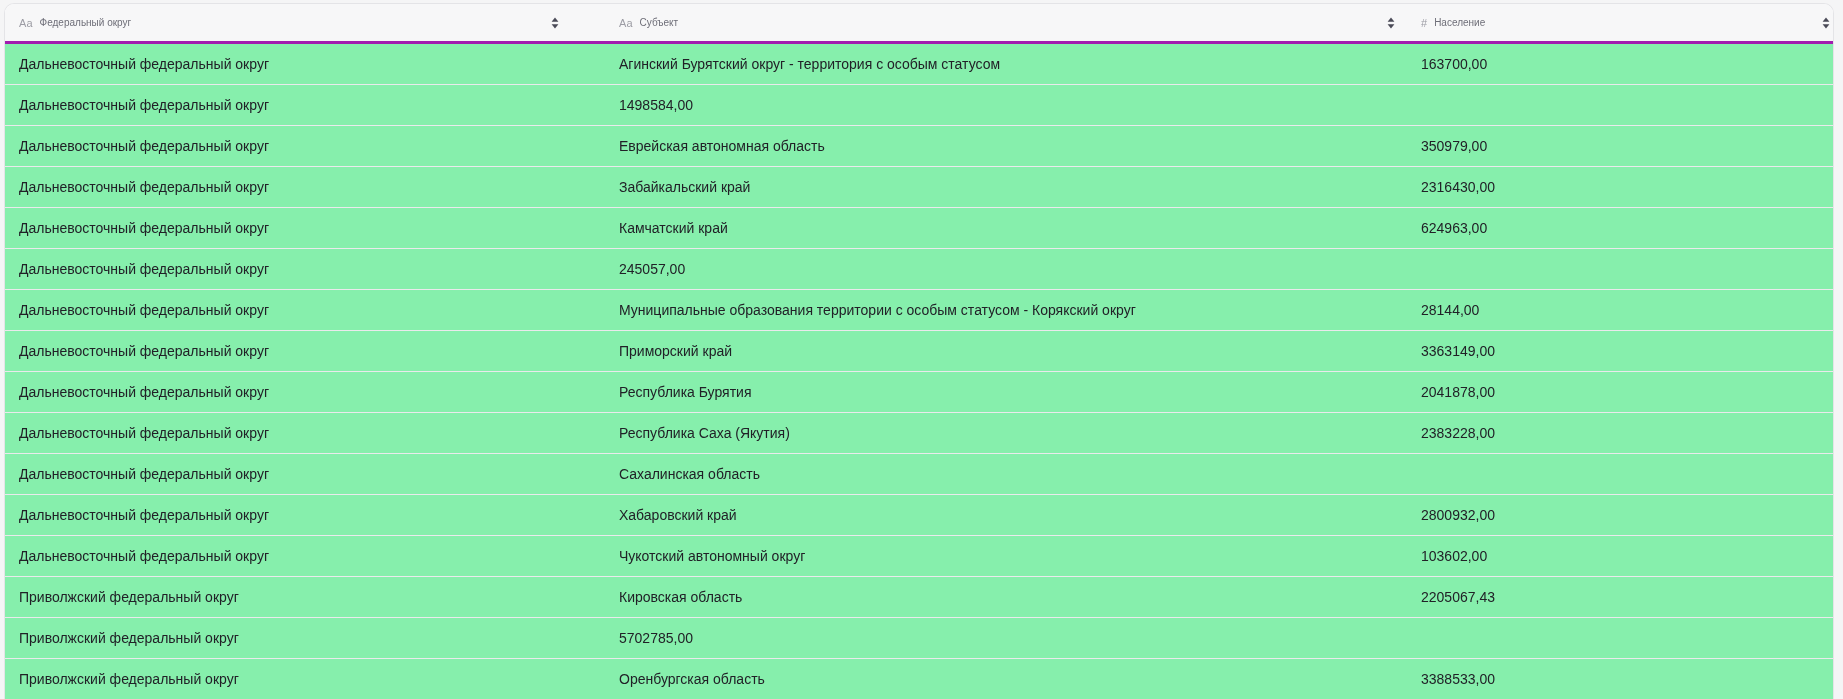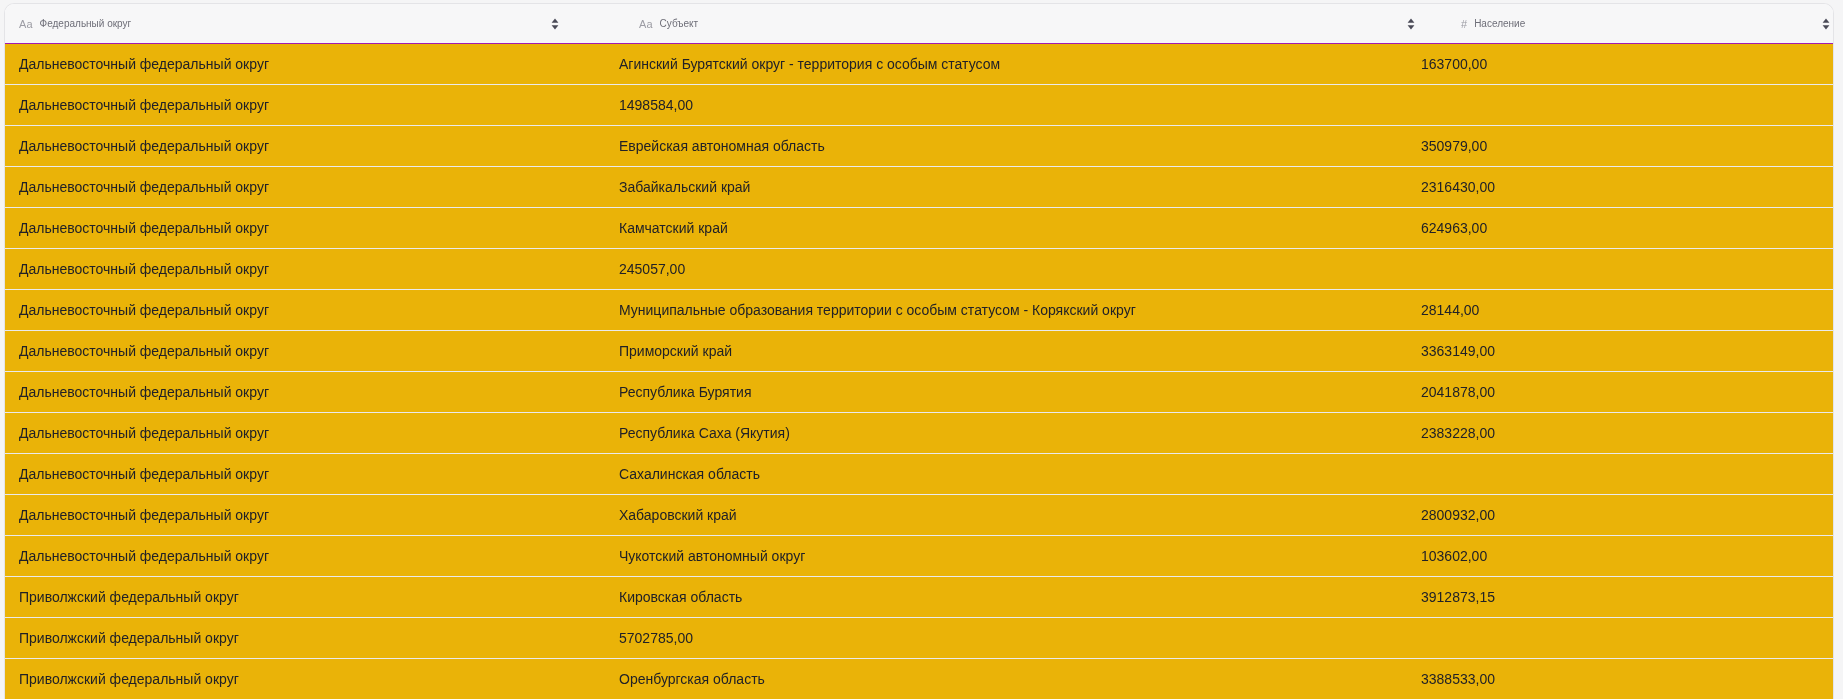--- a/index.html
+++ b/index.html
@@ -22,23 +22,22 @@
     border: 1px solid #e4e4e7;
     border-bottom: none;
     border-radius: 10px 10px 0 0;
     overflow: hidden;
   }
   .grid-header {
     display: grid;
     grid-template-columns: 600px 802px 1fr;
     height: 40px;
     background: #f7f7f8;
-    border-bottom: 1px solid #a21caf;
+    border-bottom: 3px solid #a21caf;
     box-sizing: border-box;
-    gap: 20px;
   }
   .hcell {
     display: flex;
     align-items: center;
     padding-left: 14px;
     min-width: 0;
     cursor: pointer;
   }
   .htype {
     font-size: 11px;
@@ -62,21 +61,21 @@
   .sort-btn.c1 { margin-right: 46px; }
   .sort-btn.c2 { margin-right: 12px; }
   .sort-btn.c3 { margin-right: 3px; }
   .grid-body .row {
     display: grid;
     grid-template-columns: 600px 802px 1fr;
     height: 41px;
     box-sizing: border-box;
     border-bottom: 1px solid #eaeaec;
     align-items: center;
-    background: #eab308;
+    background: #86efac;
   }
   .cell {
     padding-left: 14px;
     font-size: 14px;
     color: #212127;
     white-space: nowrap;
     overflow: hidden;
   }
 </style>
 </head>
@@ -193,21 +192,21 @@
 
     <div class="row">
       <div class="cell">Дальневосточный федеральный округ</div>
       <div class="cell">Чукотский автономный округ</div>
       <div class="cell">103602,00</div>
     </div>
 
     <div class="row">
       <div class="cell">Приволжский федеральный округ</div>
       <div class="cell">Кировская область</div>
-      <div class="cell">3912873,15</div>
+      <div class="cell">2205067,43</div>
     </div>
 
     <div class="row">
       <div class="cell">Приволжский федеральный округ</div>
       <div class="cell">5702785,00</div>
     </div>
 
     <div class="row">
       <div class="cell">Приволжский федеральный округ</div>
       <div class="cell">Оренбургская область</div>

